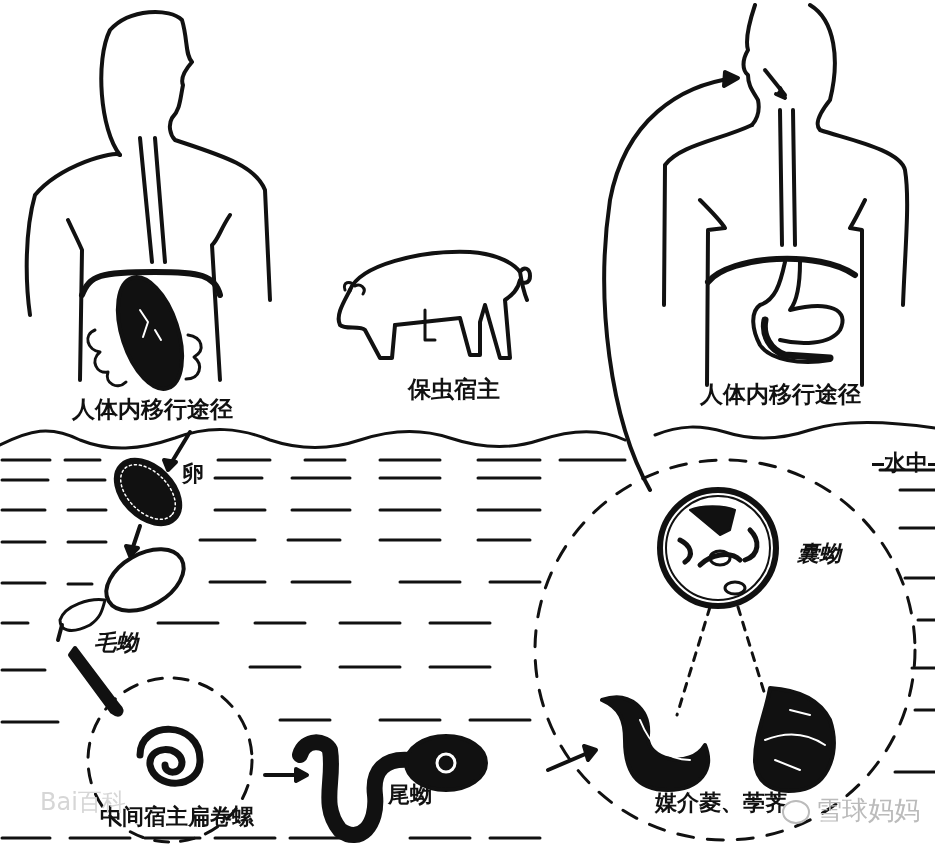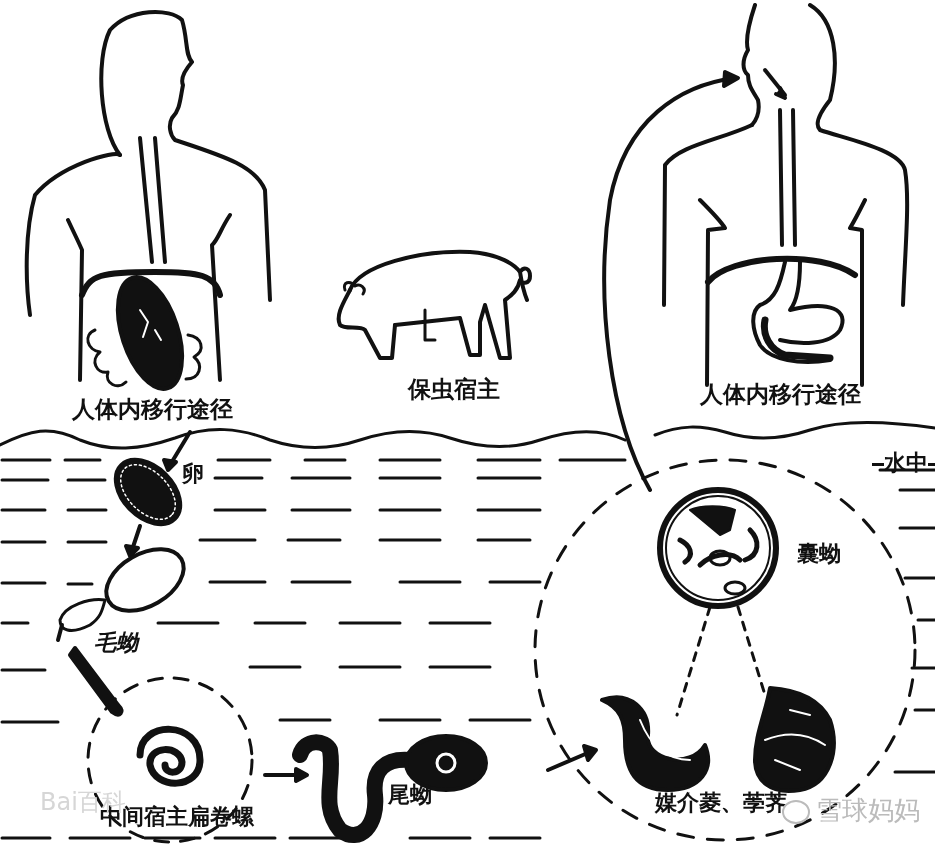--- a/index.html
+++ b/index.html
@@ -137,19 +137,19 @@
 <div class="label lbl-lg" style="left:72px; top:398px;">人体内移行途径</div>
 <div class="label lbl-lg" style="left:408px; top:378px;">保虫宿主</div>
 <div class="label lbl-lg" style="left:700px; top:383px;">人体内移行途径</div>
 <div class="label lbl-md" style="left:872px; top:452px;">
   <span style="display:inline-block;width:12px;border-top:3px solid #111;vertical-align:middle;"></span><span>水中</span><span style="display:inline-block;width:22px;border-top:3px solid #111;vertical-align:middle;"></span>
 </div>
 <div class="label lbl-md" style="left:182px; top:463px;">卵</div>
 <div class="label lbl-md" style="left:94px; top:632px;font-style:italic;">毛蚴</div>
 <div class="label lbl-md" style="left:100px; top:806px;">中间宿主扁卷螺</div>
 <div class="label lbl-md" style="left:388px; top:784px;">尾蚴</div>
-<div class="label lbl-md" style="left:797px; top:543px;">囊蚴</div>
+<div class="label lbl-md" style="left:797px; top:543px;font-style:italic;">囊蚴</div>
 <div class="label lbl-md" style="left:655px; top:792px;">媒介菱、荸荠</div>
 
 <div class="watermark" style="left:40px; top:790px; font-size:24px; color:#d6d6d6;">Bai百科</div>
 <div class="watermark" style="left:782px; top:797px; font-size:26px; color:#bbbbbb;">
   <span style="display:inline-block;width:24px;height:20px;border:2px solid #bbb;border-radius:50%;vertical-align:middle;margin-right:6px;"></span><span>雪球妈妈</span>
 </div>
 
 </body></html>

